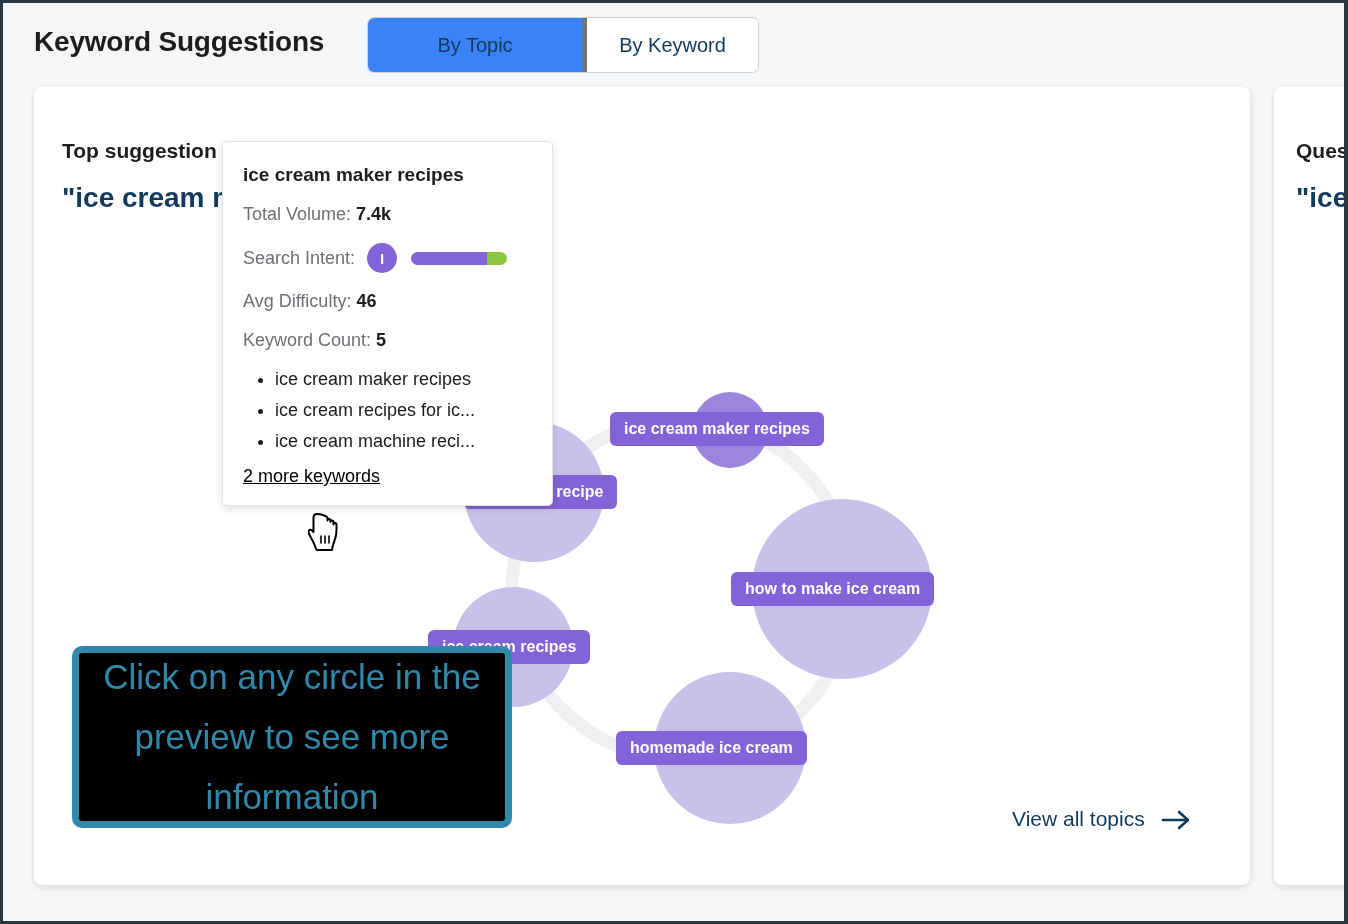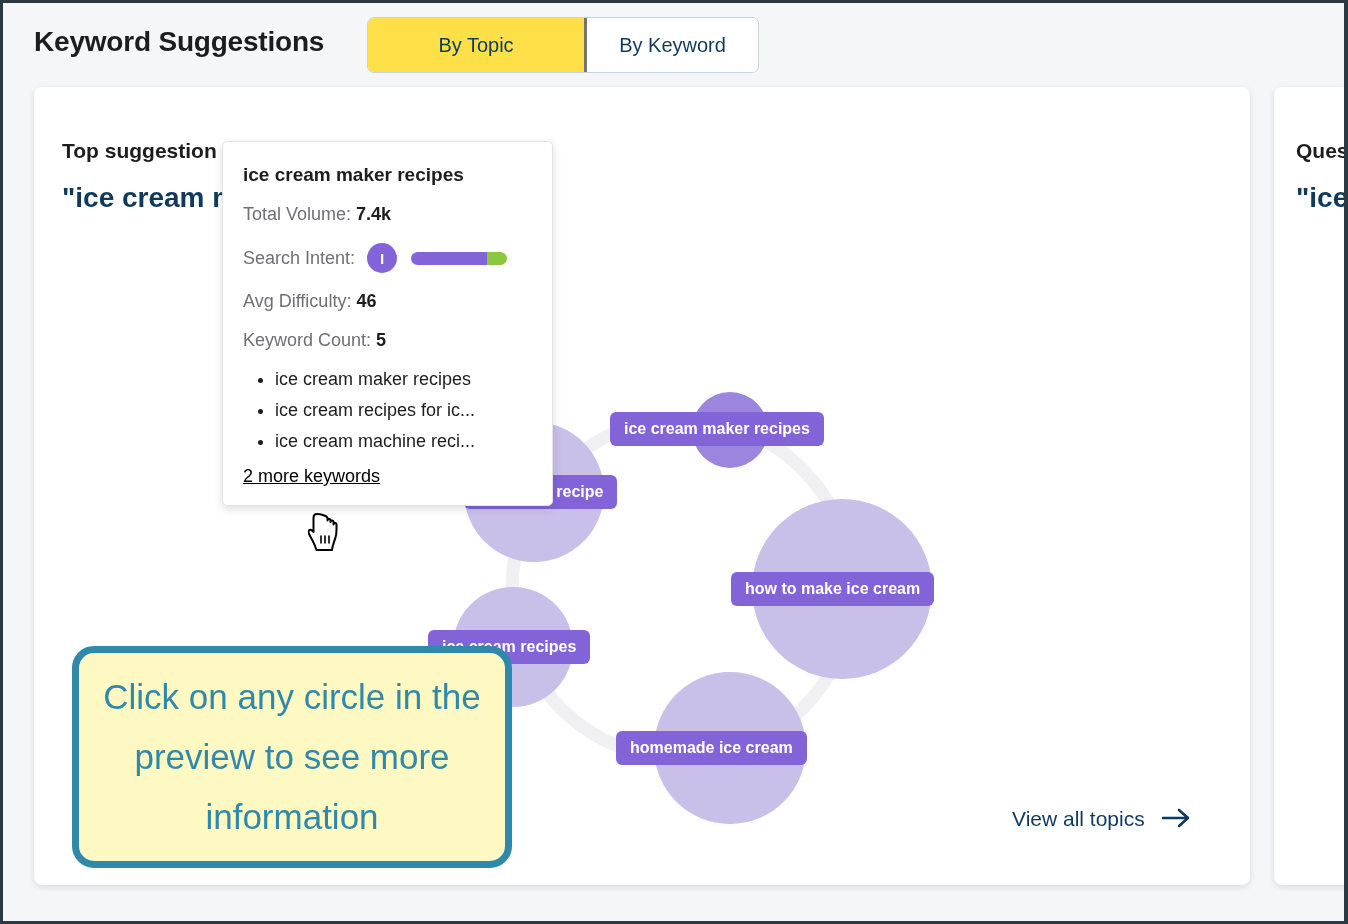--- a/index.html
+++ b/index.html
@@ -65,22 +65,22 @@
     display: flex;
     align-items: center;
     justify-content: center;
     font-size: 20px;
     color: #103a5d;
     box-sizing: border-box;
     cursor: pointer;
   }
   #tab-by-topic {
     width: 219px;
-    background: #fde047;
-    border-right: 3px solid #737373;
+    background: #3b82f6;
+    border-right: 5px solid #737373;
   }
   #tab-by-keyword {
     width: 171px;
     background: #ffffff;
   }
 
   
   #main-card {
     position: absolute;
     left: 31px; top: 84px;
@@ -134,21 +134,21 @@
     cursor: pointer;
   }
 
   
   #view-all-topics {
     position: absolute;
     left: 978px; top: 720px;
     font-size: 21px;
     color: #103a5d;
     display: flex;
-    align-items: flex-start;
+    align-items: flex-end;
     gap: 16px;
     cursor: pointer;
     white-space: nowrap;
   }
   #view-all-arrow-icon {
     display: inline-flex;
   }
 
   
   #side-card {
@@ -258,24 +258,24 @@
     position: absolute;
     left: 305px; top: 509px;
     z-index: 80;
     pointer-events: none;
   }
 
   
   #instruction-callout {
     position: absolute;
     left: 69px; top: 643px;
-    width: 440px; height: 222px;
+    width: 440px; height: 182px;
     border: 7px solid #3089ab;
-    border-radius: 22px;
-    background: #fef9c3;
+    border-radius: 10px;
+    background: #000000;
     box-sizing: border-box;
     display: flex;
     align-items: center;
     justify-content: center;
     text-align: center;
     z-index: 70;
   }
   #instruction-callout-text {
     font-size: 35px;
     line-height: 1.72;

